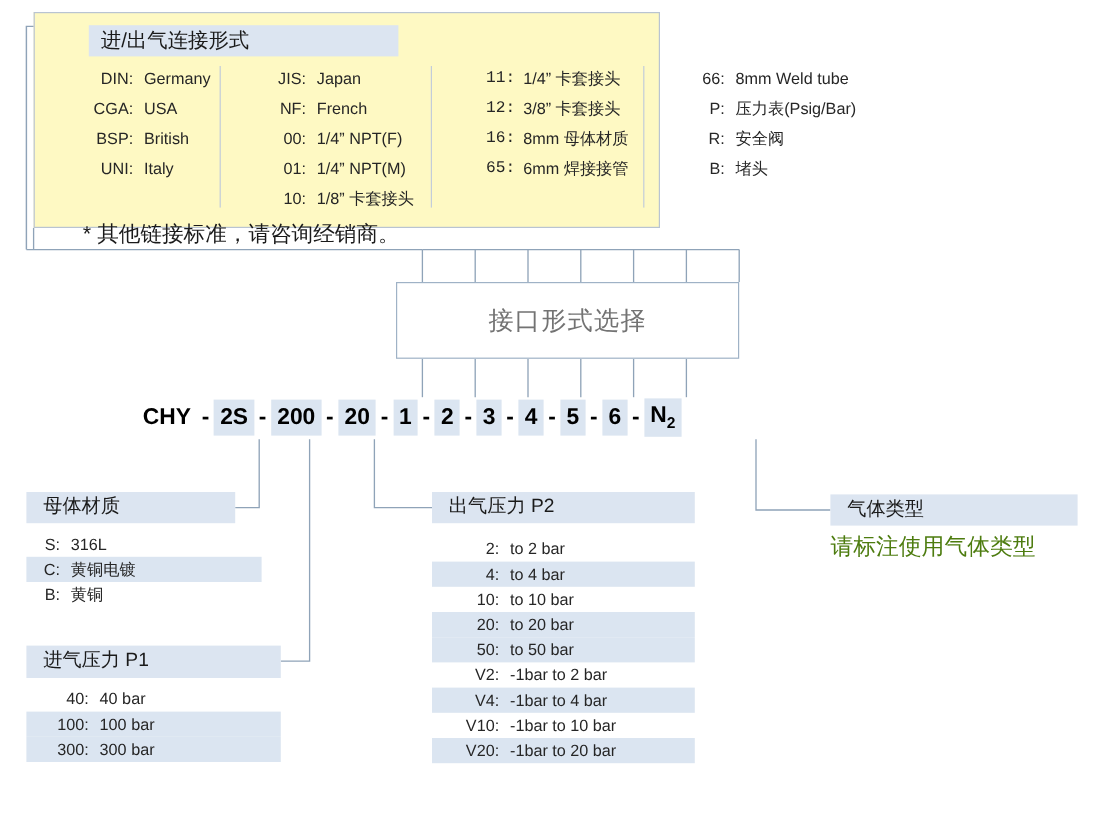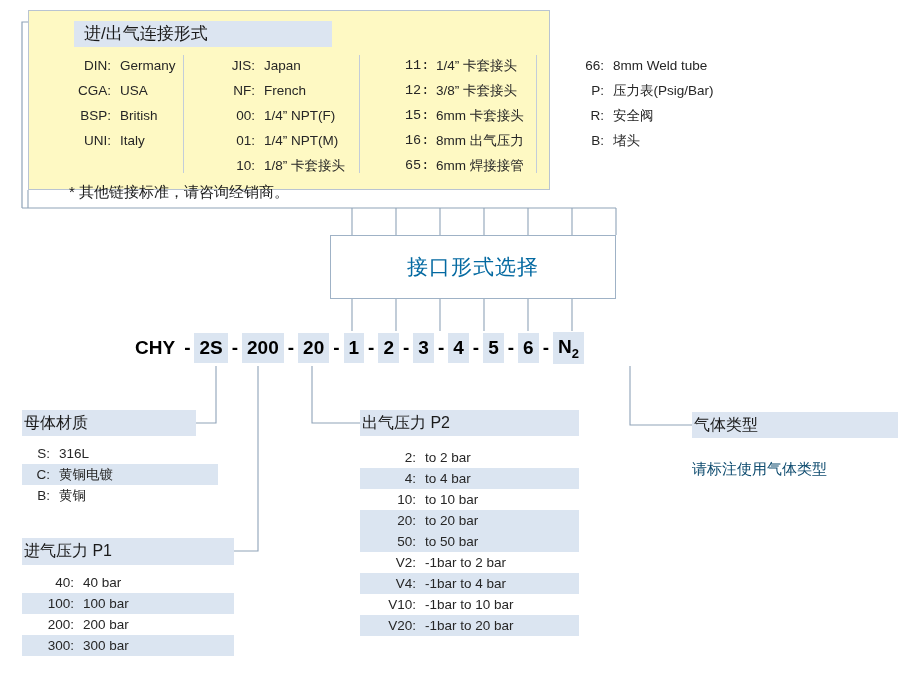--- a/index.html
+++ b/index.html
@@ -74,21 +74,21 @@
   #conn-col-2 { left: 200px; }
   #conn-col-2 .conn-code { width: 26px; }
   #conn-col-3 { left: 376px; }
   #conn-col-3 .conn-code { width: 22px; font-family: Liberation Mono, monospace; }
   #conn-col-4 { left: 553px; }
   #conn-col-4 .conn-code { width: 22px; }
   #conn-note {
     position: absolute;
     left: 40px;
     top: 172px;
-    font-size: 15px;
+    font-size: 18px;
     white-space: nowrap;
     color: #1a1a1a;
   }
   .vdiv {
     position: absolute;
     top: 44px;
     width: 1px;
     height: 118px;
     background: #c3cdda;
   }
@@ -101,27 +101,27 @@
     width: 286px;
     height: 64px;
     border: 1px solid #9fb2c6;
     background: #ffffff;
     box-sizing: border-box;
     display: flex;
     align-items: center;
     justify-content: center;
     font-size: 21px;
     letter-spacing: 1px;
-    color: #0369a1;
+    color: #737373;
   }
 
   
   #code-line {
     position: absolute;
-    left: 130px;
+    left: 114px;
     top: 333px;
     height: 30px;
     display: flex;
     align-items: center;
     font-size: 19px;
     font-weight: bold;
     color: #000000;
     white-space: nowrap;
   }
   .code-seg {
@@ -140,21 +140,21 @@
     font-size: 13px;
     vertical-align: sub;
   }
 
   
   .sec-title {
     position: absolute;
     background: #dce5f1;
     font-size: 16px;
     line-height: 26px;
-    padding-left: 2px;
+    padding-left: 14px;
     box-sizing: border-box;
     color: #1a1a1a;
     white-space: nowrap;
   }
   .sec-list {
     position: absolute;
   }
   .sec-row {
     display: flex;
     font-size: 13.5px;
@@ -186,25 +186,25 @@
   
   #p2-title { left: 360px; top: 410px; width: 219px; height: 26px; }
   #p2-list  { left: 360px; top: 447px; width: 219px; }
   #p2-list .sec-code { width: 56px; }
 
   
   #gas-title { left: 692px; top: 412px; width: 206px; height: 26px; }
   #gas-note {
     position: absolute;
     left: 692px;
-    top: 458px;
-    font-size: 15px;
+    top: 446px;
+    font-size: 19px;
     line-height: 21px;
     white-space: nowrap;
-    color: #0c4a6e;
+    color: #4d7c0f;
   }
 </style>
 </head>
 <body>
 
 <div id="page">
 
   <svg class="svg-layer" viewBox="0 0 918 682" width="918" height="682">
     <g stroke="#8fa3b8" stroke-width="1.2" fill="none">
 
@@ -303,26 +303,22 @@
     <div class="conn-col" id="conn-col-3">
       <div class="conn-row">
         <span class="conn-code">11:</span>
         <span class="conn-desc">1/4” 卡套接头</span>
       </div>
       <div class="conn-row">
         <span class="conn-code">12:</span>
         <span class="conn-desc">3/8” 卡套接头</span>
       </div>
       <div class="conn-row">
-        <span class="conn-code">15:</span>
-        <span class="conn-desc">6mm 卡套接头</span>
-      </div>
-      <div class="conn-row">
         <span class="conn-code">16:</span>
-        <span class="conn-desc">8mm 出气压力</span>
+        <span class="conn-desc">8mm 母体材质</span>
       </div>
       <div class="conn-row">
         <span class="conn-code">65:</span>
         <span class="conn-desc">6mm 焊接接管</span>
       </div>
     </div>
 
     <div class="conn-col" id="conn-col-4">
       <div class="conn-row">
         <span class="conn-code">66:</span>
@@ -392,24 +388,20 @@
   <div class="sec-title" id="p1-title">进气压力 P1</div>
   <div class="sec-list" id="p1-list">
     <div class="sec-row">
       <span class="sec-code">40:</span>
       <span class="sec-desc">40 bar</span>
     </div>
     <div class="sec-row alt">
       <span class="sec-code">100:</span>
       <span class="sec-desc">100 bar</span>
     </div>
-    <div class="sec-row">
-      <span class="sec-code">200:</span>
-      <span class="sec-desc">200 bar</span>
-    </div>
     <div class="sec-row alt">
       <span class="sec-code">300:</span>
       <span class="sec-desc">300 bar</span>
     </div>
   </div>
 
   <div class="sec-title" id="p2-title">出气压力 P2</div>
   <div class="sec-list" id="p2-list">
     <div class="sec-row">
       <span class="sec-code">2:</span>

